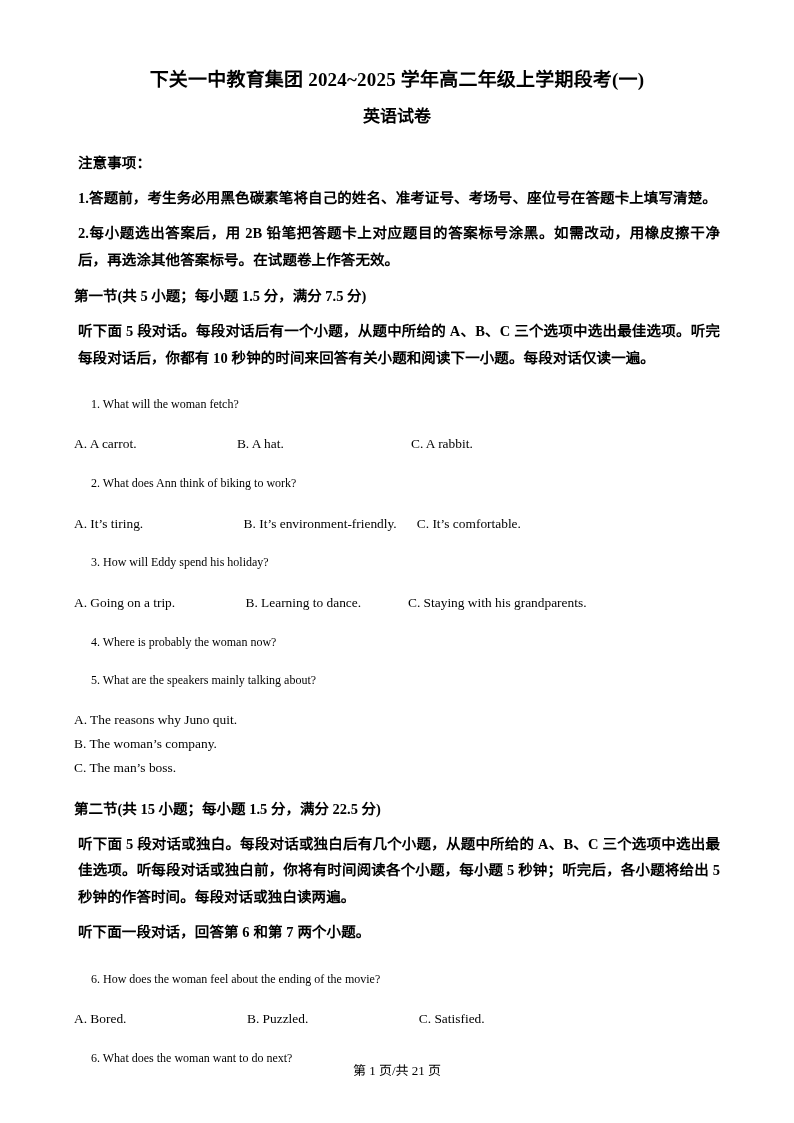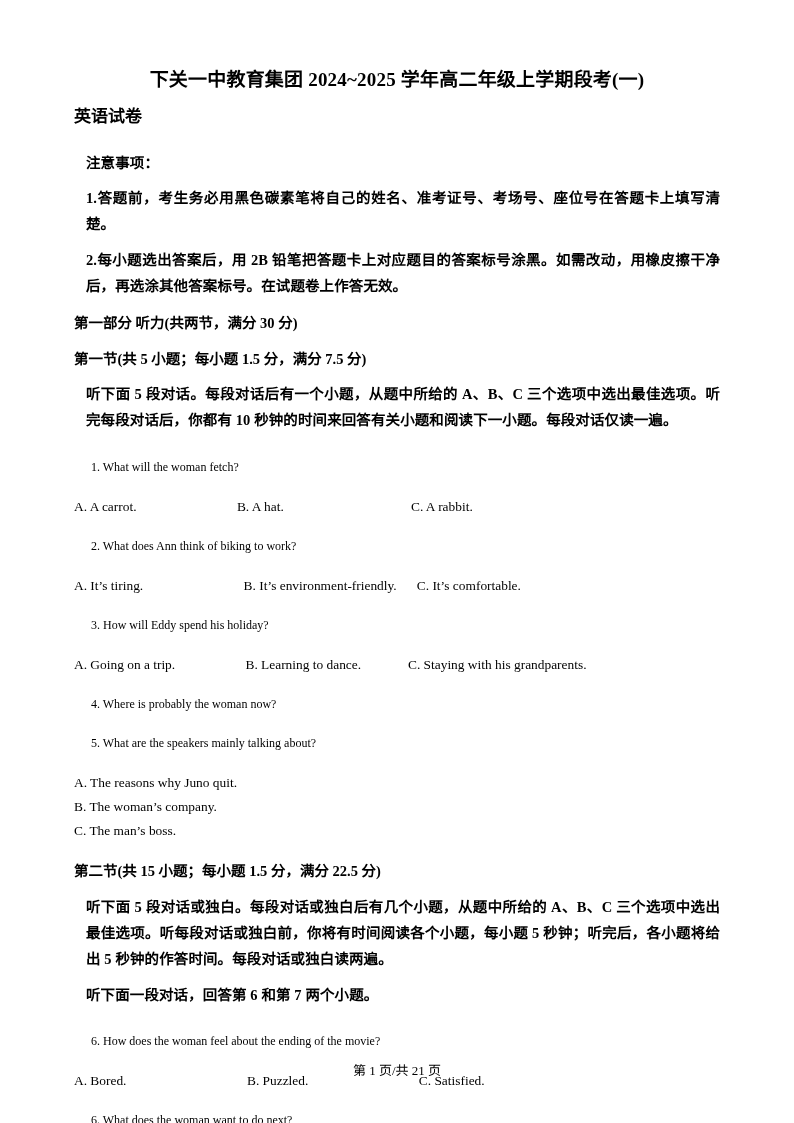--- a/index.html
+++ b/index.html
@@ -20,30 +20,31 @@
   }
   .doc-title {
     text-align: center;
     font-size: 19px;
     font-weight: bold;
     line-height: 1.5;
     margin: 10px 0 0 0;
     letter-spacing: 0.2px;
   }
   .doc-subtitle {
+    text-align: center;
     font-size: 17px;
     font-weight: bold;
     line-height: 1.6;
     margin: 8px 0 0 0;
   }
   .bold-cn {
     font-weight: bold;
     font-size: 14.5px;
     line-height: 1.82;
-    margin: 9px 0 0 12px;
+    margin: 9px 0 0 4px;
     text-align: justify;
     letter-spacing: 0.1px;
   }
   .section-head {
     font-weight: bold;
     font-size: 14.5px;
     line-height: 1.8;
     margin: 10px 0 0 0;
   }
   .q-stem {
@@ -77,21 +78,20 @@
 
   <h1 class="doc-title">下关一中教育集团 2024~2025 学年高二年级上学期段考(一)</h1>
   <h2 class="doc-subtitle">英语试卷</h2>
 
   <div class="spacer-md"></div>
 
   <p class="bold-cn">注意事项：</p>
   <p class="bold-cn">1.答题前，考生务必用黑色碳素笔将自己的姓名、准考证号、考场号、座位号在答题卡上填写清楚。</p>
   <p class="bold-cn">2.每小题选出答案后，用 2B 铅笔把答题卡上对应题目的答案标号涂黑。如需改动，用橡皮擦干净后，再选涂其他答案标号。在试题卷上作答无效。</p>
 
-  <p class="section-head">第一部分   听力(共两节，满分 30 分)</p>
   <p class="section-head">第一节(共 5 小题；每小题 1.5 分，满分 7.5 分)</p>
   <p class="bold-cn">听下面 5 段对话。每段对话后有一个小题，从题中所给的 A、B、C 三个选项中选出最佳选项。听完每段对话后，你都有 10 秒钟的时间来回答有关小题和阅读下一小题。每段对话仅读一遍。</p>
 
   <div class="spacer-sm"></div>
 
   <p class="q-stem">1. What will the woman fetch?</p>
   <p class="opts">A. A carrot.                              B. A hat.                                      C. A rabbit.</p>
 
   <p class="q-stem">2. What does Ann think of biking to work?</p>
   <p class="opts">A. It’s tiring.                              B. It’s environment-friendly.      C. It’s comfortable.</p>

